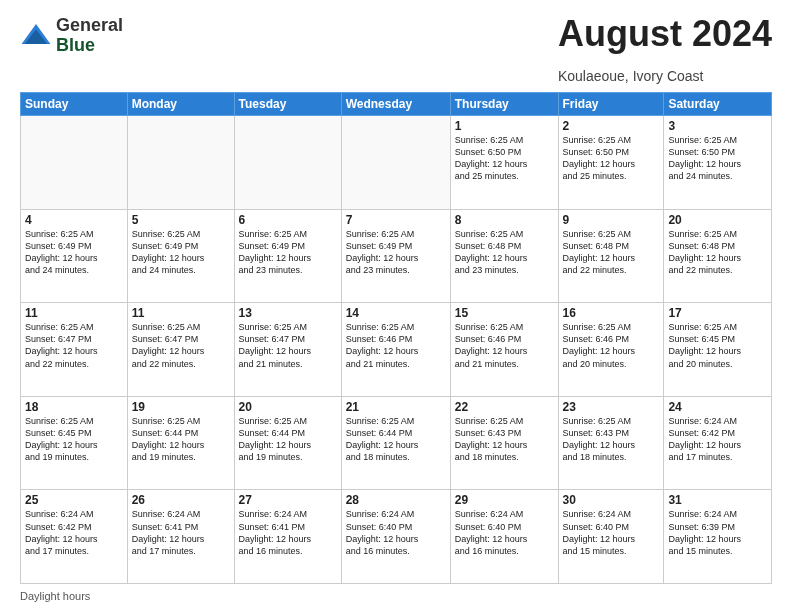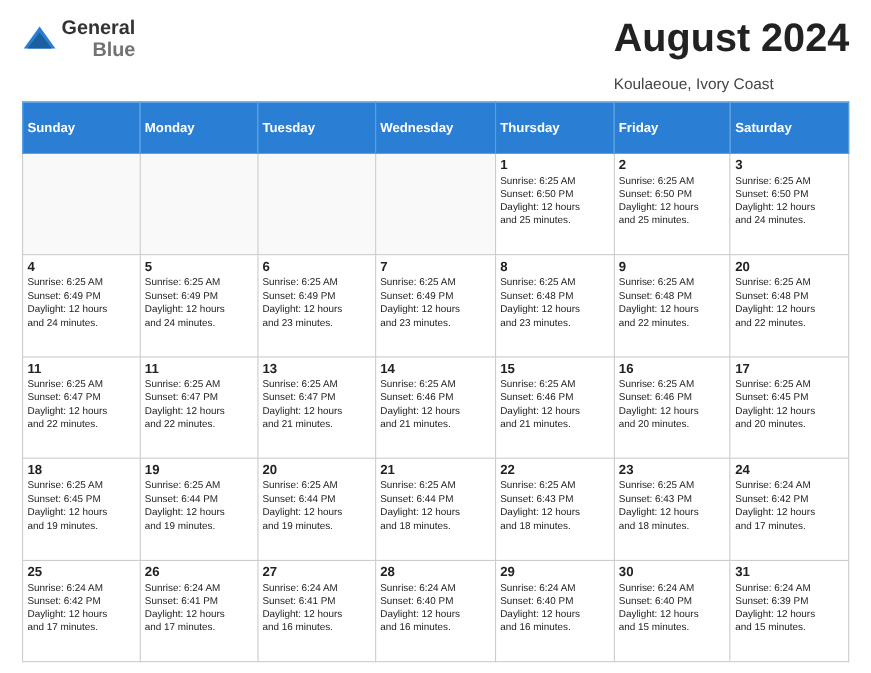--- a/index.html
+++ b/index.html
@@ -27,21 +27,21 @@
       display: flex;
       align-items: center;
       gap: 4px;
     }
     .logo-text {
       font-size: 18px;
       font-weight: bold;
       line-height: 1.1;
     }
     .logo-text .general { color: #333; }
-    .logo-text .blue { color: #737373; text-align: right; }
+    .logo-text .blue { color: #14532d; }
     .logo-icon {
       width: 32px;
       height: 32px;
     }
     .title-area {
       text-align: left;
     }
     .month-year {
       font-size: 36px;
       font-weight: bold;
@@ -56,21 +56,21 @@
     .calendar {
       width: 100%;
       border-collapse: collapse;
       flex: 1;
     }
     .calendar th {
       background: #2a7fd4;
       color: #fff;
       font-size: 12px;
       font-weight: bold;
-      padding: 16px 4px;
+      padding: 4px 4px;
       text-align: left;
       border: 1px solid #5aa0e0;
     }
     .calendar td {
       border: 1px solid #ccc;
       vertical-align: top;
       padding: 3px 4px;
       font-size: 9.5px;
       color: #222;
       background: #fff;
@@ -358,13 +358,16 @@
             <span class="day-num">31</span>
             <div class="day-info" style="white-space: pre-line;">Sunrise: 6:24 AM
 Sunset: 6:39 PM
 Daylight: 12 hours
 and 15 minutes.</div>
           </td>
         </tr>
       </tbody>
   </table>
 
+  <div class="footer">
+    <span>Daylight hours</span>
+  </div>
 </div>
 
 </body></html>

